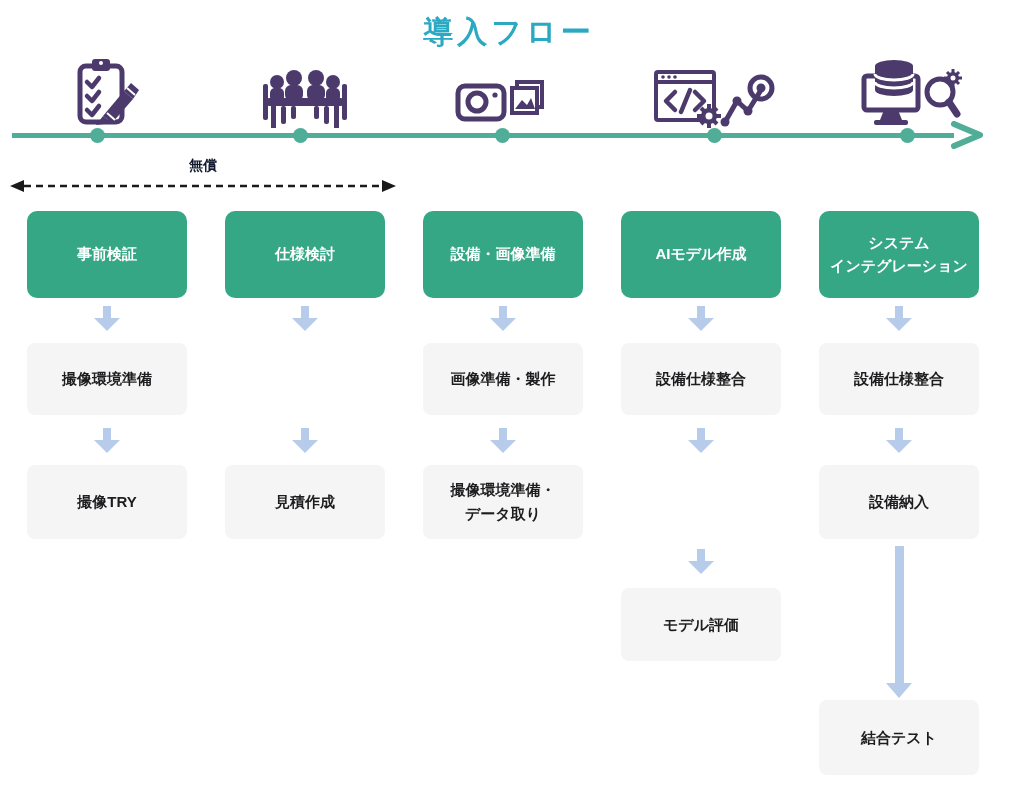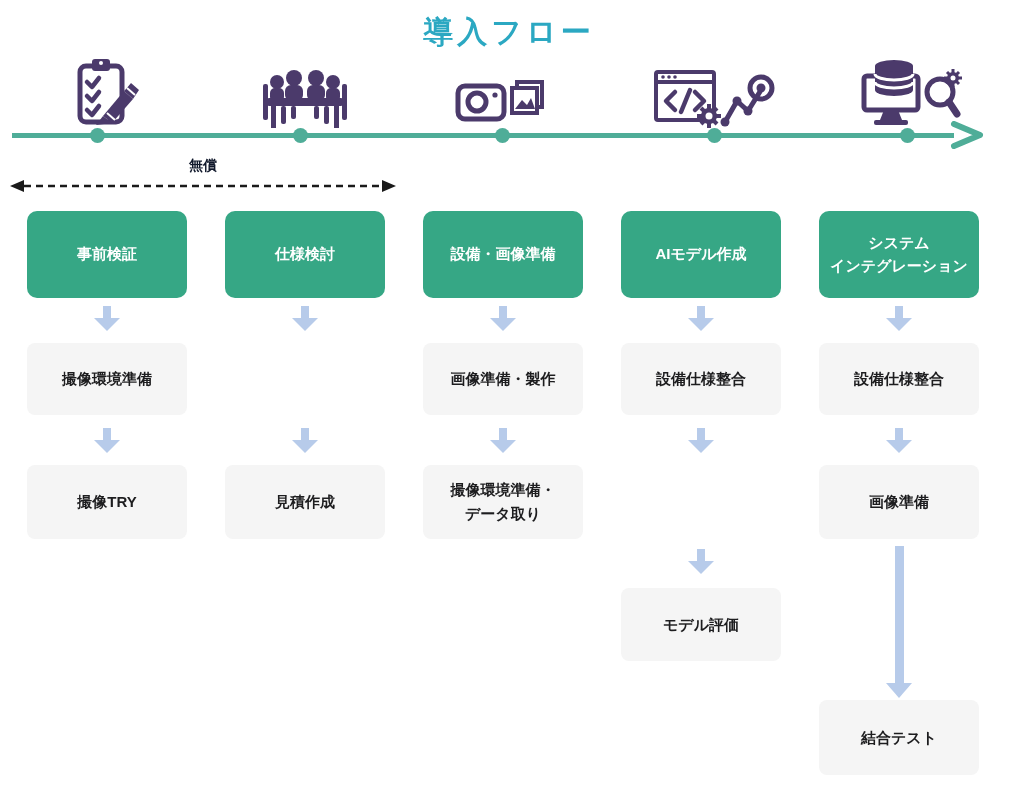--- a/index.html
+++ b/index.html
@@ -243,20 +243,20 @@
 
   <div class="varrow a1 x4">
       <div class="stem"></div>
       <div class="head"></div>
     </div>
   <div class="step-box r1 c4">設備仕様整合</div>
   <div class="varrow a2 x4">
       <div class="stem"></div>
       <div class="head"></div>
     </div>
-  <div class="step-box r2 c4">画像準備</div>
+  <div class="step-box r2 c4">設備納入</div>
   <div class="varrow long along x4">
       <div class="stem"></div>
       <div class="head"></div>
     </div>
   <div class="step-box r4 c4">結合テスト</div>
 
 </div>
 
 </body></html>

